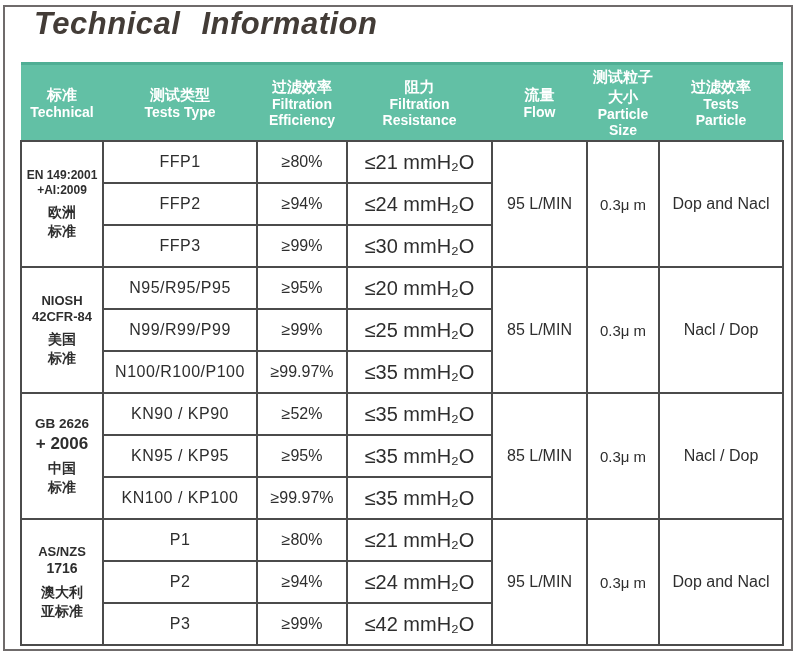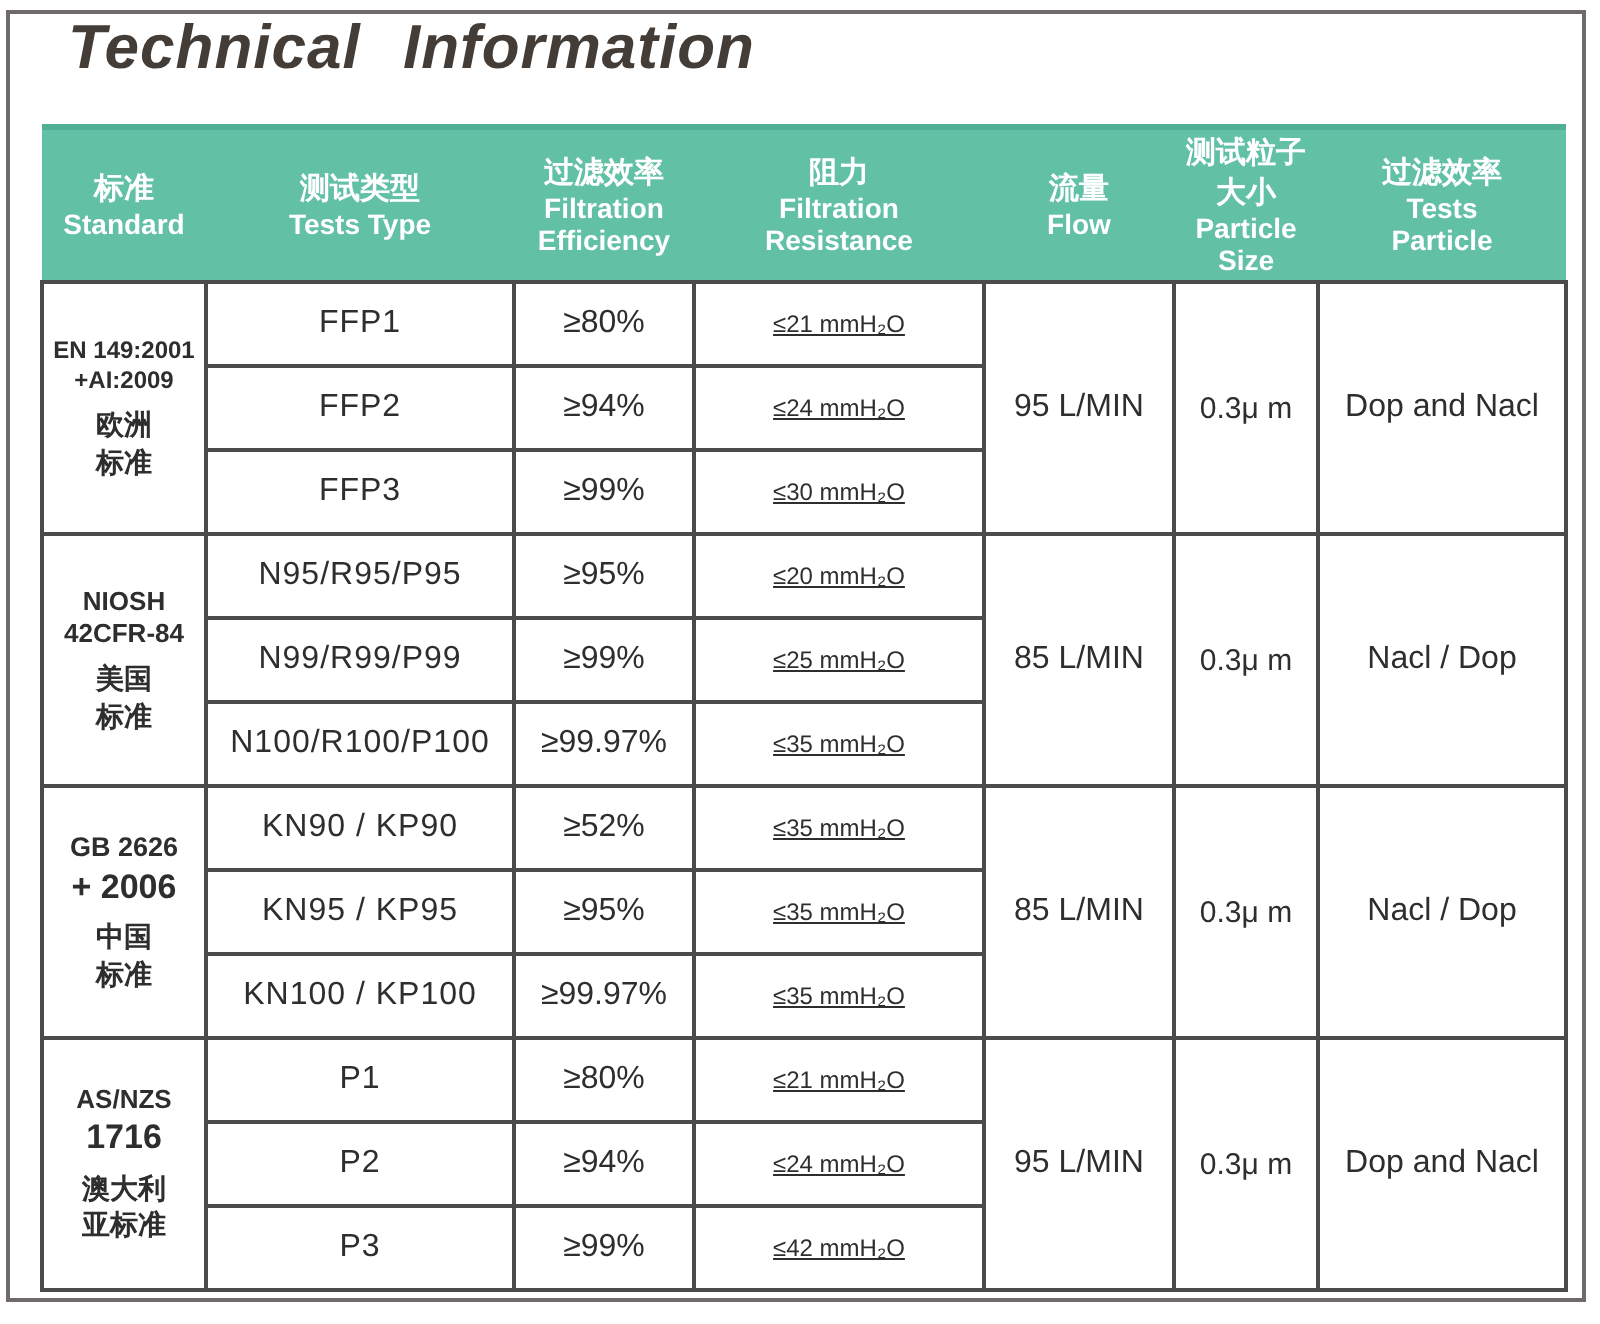--- a/index.html
+++ b/index.html
@@ -28,21 +28,21 @@
   }
   .th-zh{font-size:15px;font-weight:bold;line-height:1.3;}
   .th-en{font-size:14px;font-weight:bold;line-height:1.15;}
   table.spec td{
     border:2px solid #4b4b4b;background:#ffffff;
     text-align:center;vertical-align:middle;
     height:40px;padding:0;color:#2e2e2e;
   }
   td.type{font-size:16px;letter-spacing:0.5px;}
   td.eff{font-size:16px;}
-  td.res{font-size:12px;white-space:nowrap;text-decoration:underline;}
+  td.res{font-size:20px;white-space:nowrap;}
   td.flow{font-size:16px;white-space:nowrap;}
   td.size{font-size:15px;white-space:nowrap;}
   td.medium{font-size:16px;white-space:nowrap;margin-top:11px;}
   td.std{padding:2px;font-weight:bold;}
   .std-en{font-size:12px;line-height:1.25;color:#2e2e2e;}
   .std-zh{font-size:14px;line-height:1.35;color:#2e2e2e;}
   .std-zh:nth-of-type(3){margin-top:5px;}
 </style>
 </head>
 <body>
@@ -58,21 +58,21 @@
         <col style="width:90px">
       <col style="width:145px">
         <col style="width:95px">
         <col style="width:72px">
       <col style="width:124px">
     </colgroup>
     <thead>
       <tr>
         <th>
           <div class="th-zh">标准</div>
-          <div class="th-en">Standard</div>
+          <div class="th-en">Technical</div>
         </th>
         <th>
           <div class="th-zh">测试类型</div>
           <div class="th-en">Tests  Type</div>
         </th>
         <th>
           <div class="th-zh">过滤效率</div>
           <div class="th-en">Filtration</div>
           <div class="th-en">Efficiency</div>
         </th>
@@ -170,21 +170,21 @@
       </tr>
       <tr>
         <td class="type">KN100 / KP100</td>
         <td class="eff">≥99.97%</td>
         <td class="res">≤35  mmH₂O</td>
       </tr>
 
       <tr>
         <td class="std" rowspan="3">
           <div class="std-en" style="font-size:13px">AS/NZS</div>
-          <div class="std-en" style="font-size:17px">1716</div>
+          <div class="std-en" style="font-size:14px">1716</div>
           <div class="std-zh">澳大利</div>
           <div class="std-zh">亚标准</div>
         </td>
         <td class="type">P1</td>
         <td class="eff">≥80%</td>
         <td class="res">≤21  mmH₂O</td>
         <td class="flow" rowspan="3">95 L/MIN</td>
         <td class="size" rowspan="3">0.3μ m</td>
         <td class="medium" rowspan="3">Dop and Nacl</td>
       </tr>

